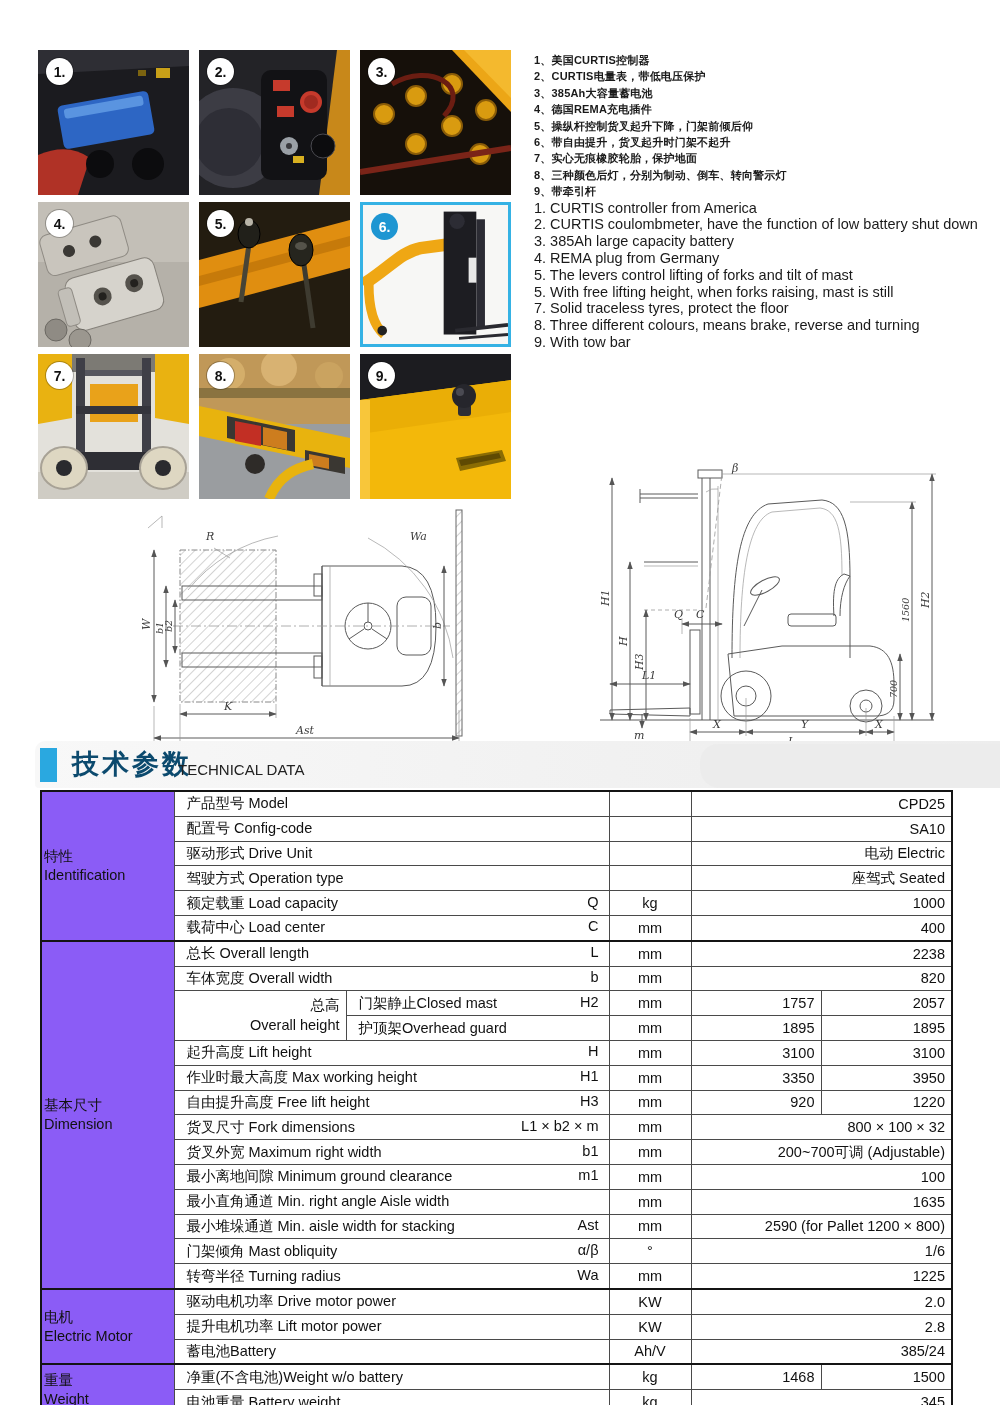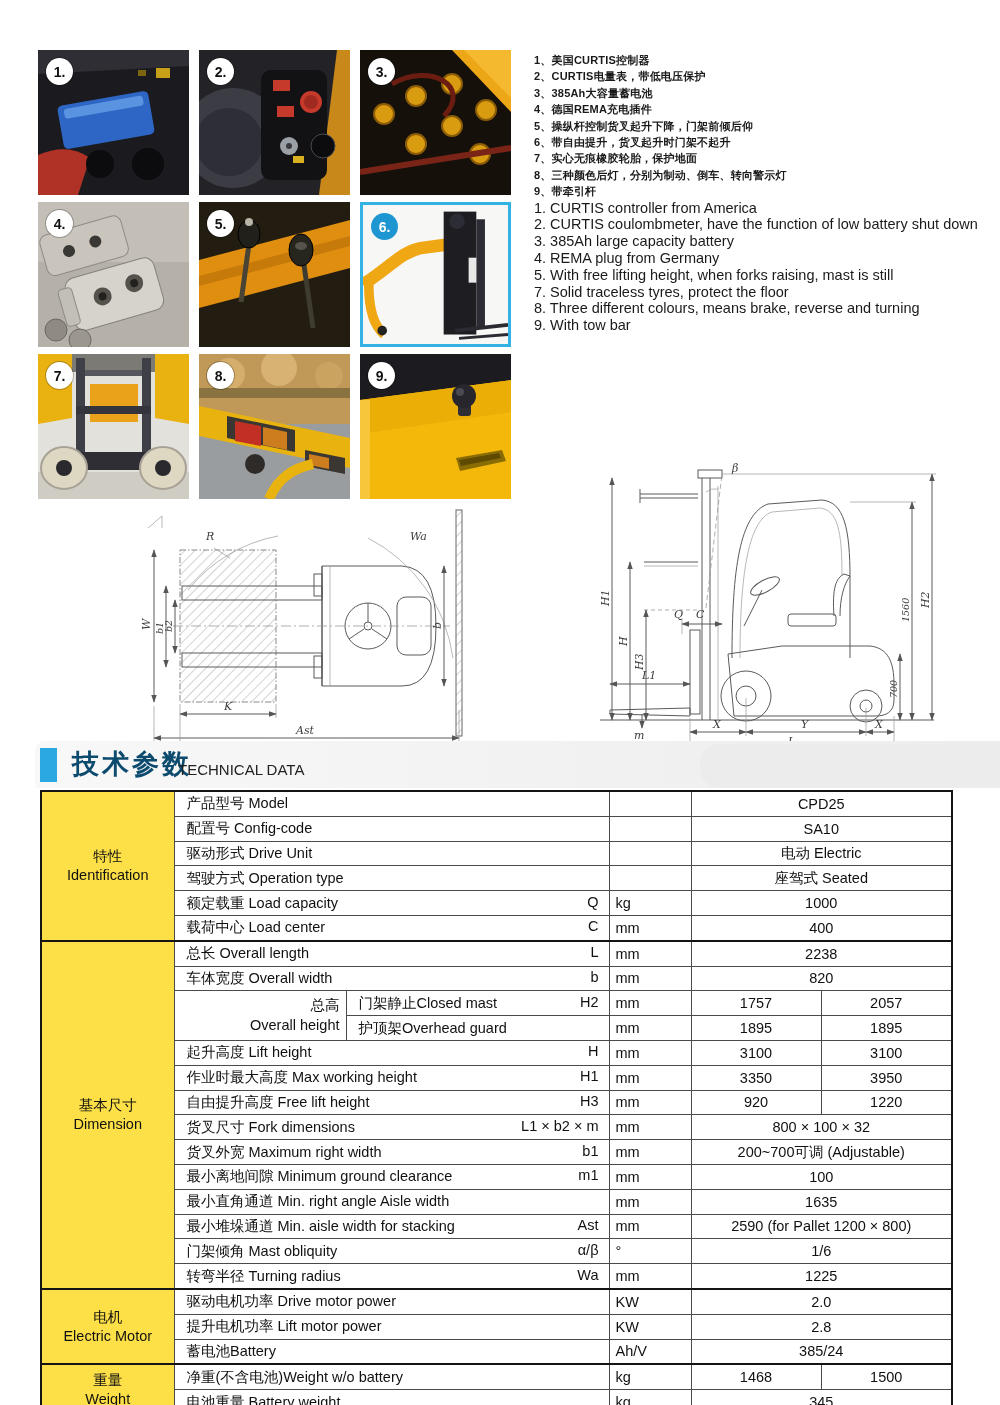--- a/index.html
+++ b/index.html
@@ -32,26 +32,26 @@
   .tech-band{position:absolute;left:35px;top:741px;width:965px;height:47px;background:linear-gradient(90deg,#f8f8f8 0%,#f1f1f1 60%,#ededed 100%);border-radius:10px 0 0 4px;}
   .tech-ghost{position:absolute;right:0;top:744px;width:300px;height:44px;background:#ebebeb;border-radius:18px 0 0 20px;opacity:.8;}
   .tech-accent{position:absolute;left:40px;top:748px;width:17px;height:34px;background:#2aa8e0;}
   .t-zh{position:absolute;left:72px;top:746px;font-size:27px;font-weight:bold;letter-spacing:3px;color:#0c4a6e;}
   .t-en{position:absolute;left:178px;top:761px;font-size:15px;font-weight:normal;color:#222;}
 
   
   table.spec{position:absolute;left:40px;top:790px;width:911px;border-collapse:collapse;table-layout:fixed;border:2px solid #141414;}
   .spec td{border:1px solid #4a4a4a;height:23.8px;font-size:14.5px;color:#111;padding:0 6px;background:#fff;vertical-align:middle;}
   .spec tr.gsep td{border-top:2px solid #141414;}
-  .spec td.gcell{background:#fde047;text-align:center;line-height:1.3;padding:0 2px;}
+  .spec td.gcell{background:#8b5cf6;text-align:left;line-height:1.3;padding:0 2px;}
   .spec td.name{text-align:left;padding:0 10px 0 12px;}
   .spec td.name .sym{float:right;padding-left:6px;}
   .spec td.ohcell{text-align:right;padding-left:14px;line-height:1.35;}
-  .spec td.unit{}
-  .spec td.val{text-align:center;}
+  .spec td.unit{text-align:center;}
+  .spec td.val{text-align:right;}
 </style>
 </head>
 <body>
 
 <div class="page">
 
   <div class="photos">
     <div class="tile">
       <svg viewBox="0 0 151 145">
         <rect width="151" height="145" fill="#1b1b1f"></rect>
@@ -219,20 +219,21 @@
       <div class="fi">6、带自由提升，货叉起升时门架不起升</div>
       <div class="fi">7、实心无痕橡胶轮胎，保护地面</div>
       <div class="fi">8、三种颜色后灯，分别为制动、倒车、转向警示灯</div>
       <div class="fi">9、带牵引杆</div>
     </div>
     <div class="feat-en">
       <div class="fi">1. CURTIS controller from America</div>
       <div class="fi">2. CURTIS coulombmeter, have the function of low battery shut down</div>
       <div class="fi">3. 385Ah  large capacity battery</div>
       <div class="fi">4. REMA plug from Germany</div>
+      <div class="fi">5. The levers control lifting of forks and tilt of mast</div>
       <div class="fi">5. With free lifting height, when forks raising, mast is still</div>
       <div class="fi">7. Solid traceless tyres, protect the floor</div>
       <div class="fi">8. Three different colours, means brake, reverse and turning</div>
       <div class="fi">9. With tow bar</div>
     </div>
   </div>
 
   <div class="draw" style="left:118px;top:498px;">
     <svg width="395" height="250" viewBox="0 0 395 250">
       <defs>

